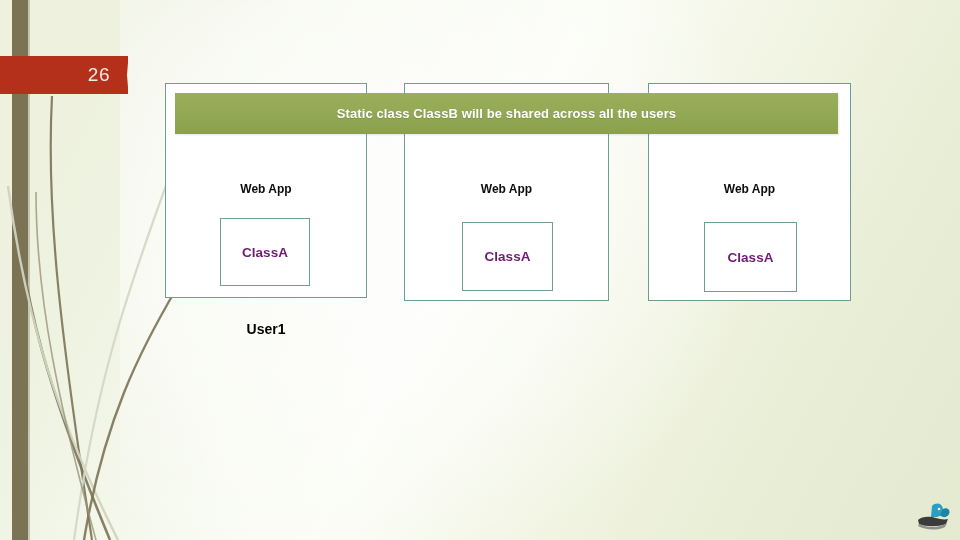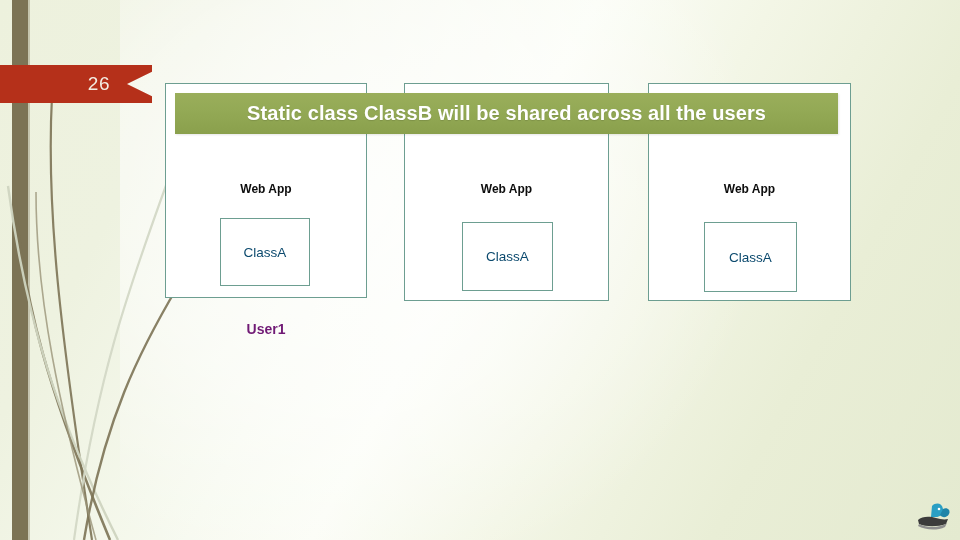--- a/index.html
+++ b/index.html
@@ -55,24 +55,23 @@
     left: 0;
     top: 0;
     width: 200px;
     height: 540px;
     pointer-events: none;
   }
   
   .num-banner {
     position: absolute;
     left: 0px;
-    top: 65px;
+    top: 56px;
     width: 128px;
     height: 38px;
-    padding-left: 24px;
   }
   .num-banner .shape {
     position: absolute;
     inset: 0;
     background: #b5301a;
     clip-path: polygon(0 0, 100% 0, 100% 18%, 127px 50%, 100% 82%, 100% 100%, 0 100%);
   }
   .num-banner .num {
     position: absolute;
     left: 0;
@@ -104,47 +103,47 @@
   
   .classbox {
     position: absolute;
     background: #ffffff;
     border: 1.5px solid #6d9e91;
     box-sizing: border-box;
     display: flex;
     align-items: center;
     justify-content: center;
     font-size: 13.5px;
-    color: #0c4a6e;
-    font-weight: 400;
+    color: #701a75;
+    font-weight: 700;
   }
   
   .user-label {
     position: absolute;
     text-align: center;
     font-size: 14px;
-    color: #701a75;
+    color: #000000;
     font-weight: 600;
   }
   
   .shared-banner {
     position: absolute;
     left: 175px;
     top: 93px;
     width: 663px;
     height: 41px;
     background: linear-gradient(180deg, #9aae5b 0%, #93a955 45%, #8aa04c 100%);
     display: flex;
     align-items: center;
     justify-content: center;
     box-shadow: 1px 1px 2px rgba(0,0,0,0.10);
   }
   .shared-banner span {
     color: #ffffff;
-    font-size: 20px;
+    font-size: 13px;
     font-weight: 600;
     letter-spacing: 0.1px;
     text-shadow: 0 1px 1px rgba(0,0,0,0.12);
   }
   
   .logo {
     position: absolute;
     left: 912px;
     top: 500px;
     width: 42px;

